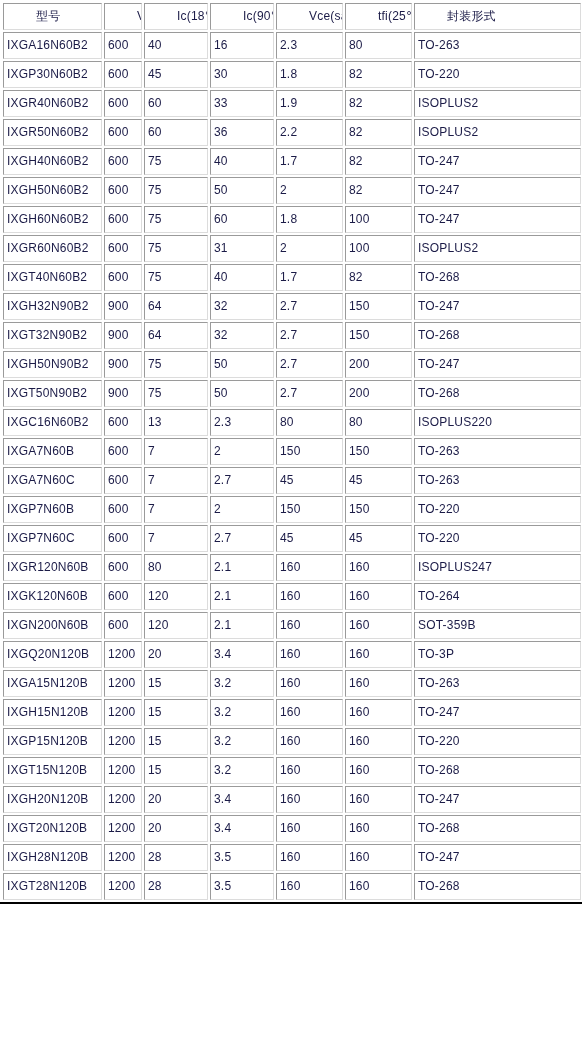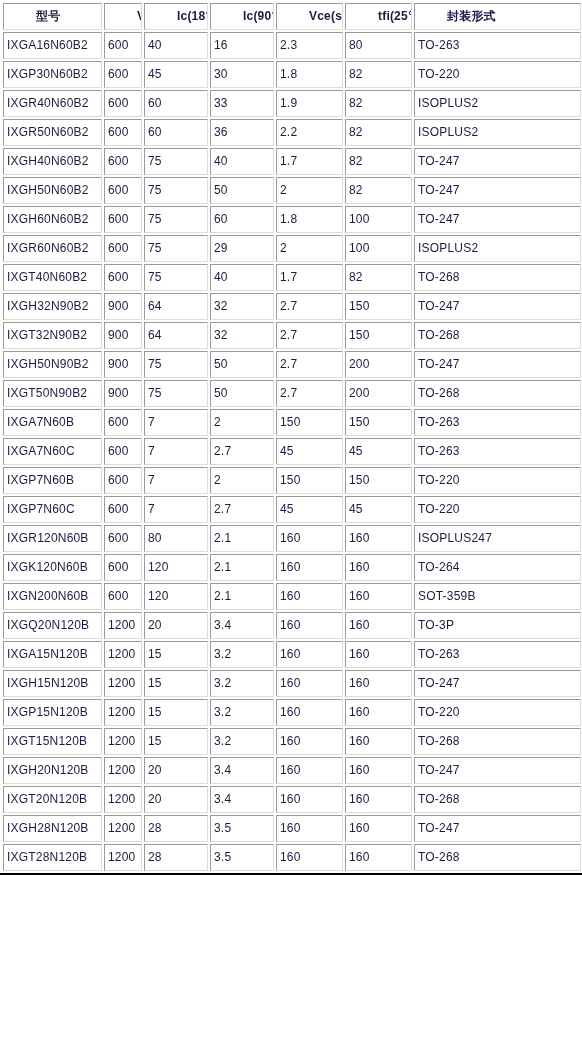--- a/index.html
+++ b/index.html
@@ -41,21 +41,21 @@
     text-align: left;
     vertical-align: middle;
     padding: 2px 0 2px 3px;
     height: 21px;
     line-height: 17px;
     white-space: nowrap;
     overflow: hidden;
     letter-spacing: 0.2px;
   }
   table.spec-table th {
-    font-weight: bold;
+    font-weight: normal;
     padding-left: 32px;
   }
   
   col.c0 { width: 99px; }
   col.c1 { width: 38px; }
   col.c2 { width: 64px; }
   col.c3 { width: 64px; }
   col.c4 { width: 67px; }
   col.c5 { width: 67px; }
   col.c6 { width: 167px; }
@@ -146,21 +146,21 @@
           <td>75</td>
           <td>60</td>
           <td>1.8</td>
           <td>100</td>
           <td>TO-247</td>
         </tr>
         <tr>
           <td>IXGR60N60B2</td>
           <td>600</td>
           <td>75</td>
-          <td>29</td>
+          <td>31</td>
           <td>2</td>
           <td>100</td>
           <td>ISOPLUS2</td>
         </tr>
         <tr>
           <td>IXGT40N60B2</td>
           <td>600</td>
           <td>75</td>
           <td>40</td>
           <td>1.7</td>
@@ -195,20 +195,29 @@
           <td>TO-247</td>
         </tr>
         <tr>
           <td>IXGT50N90B2</td>
           <td>900</td>
           <td>75</td>
           <td>50</td>
           <td>2.7</td>
           <td>200</td>
           <td>TO-268</td>
+        </tr>
+        <tr>
+          <td>IXGC16N60B2</td>
+          <td>600</td>
+          <td>13</td>
+          <td>2.3</td>
+          <td>80</td>
+          <td>80</td>
+          <td>ISOPLUS220</td>
         </tr>
         <tr>
           <td>IXGA7N60B</td>
           <td>600</td>
           <td>7</td>
           <td>2</td>
           <td>150</td>
           <td>150</td>
           <td>TO-263</td>
         </tr>

